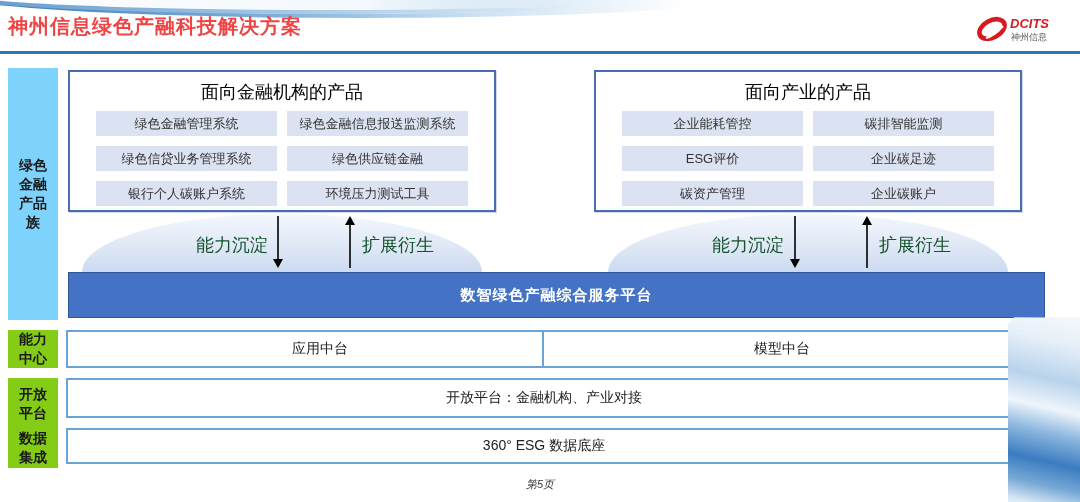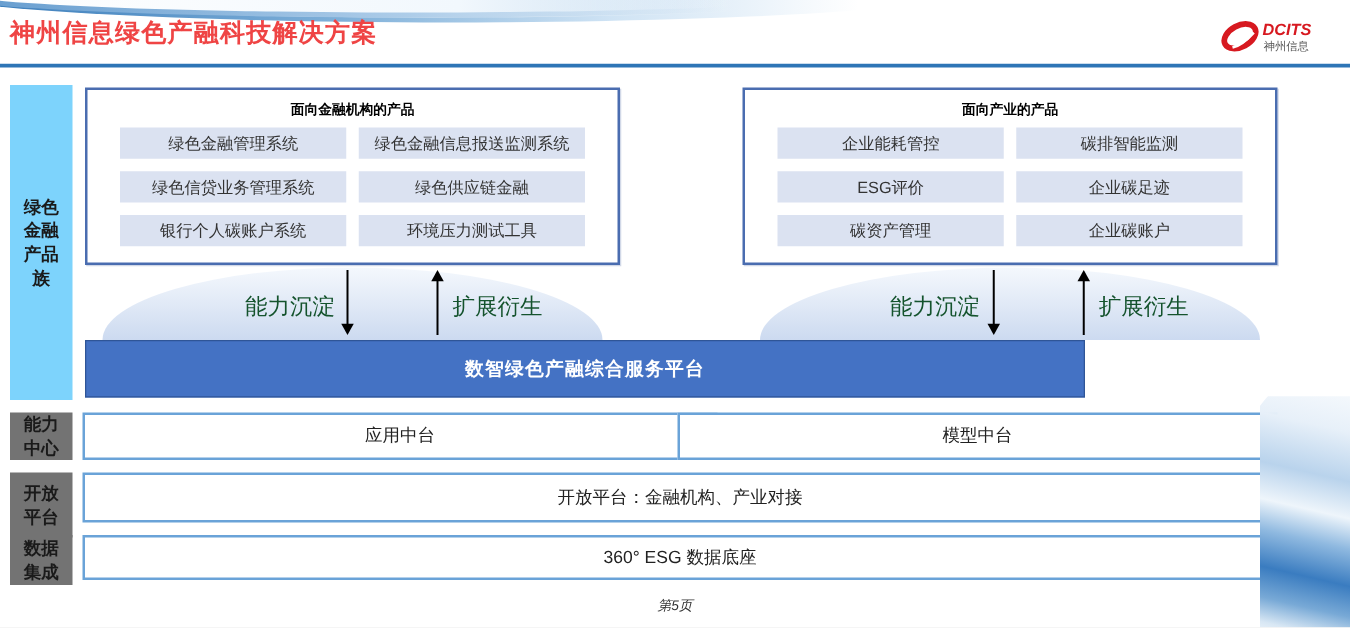--- a/index.html
+++ b/index.html
@@ -24,47 +24,47 @@
   .page-title { position:absolute; top:13px; left:8px; font-size:20px; font-weight:bold; color:#ef4444; letter-spacing:1px; }
   .header-rule { position:absolute; top:51px; left:0; width:1080px; height:3px; background:#2e75b6; }
 
   .logo { position:absolute; top:10px; right:8px; width:96px; height:38px; }
   .logo svg { display:block; }
 
   
   .side { position:absolute; left:8px; width:50px; display:flex; align-items:center; justify-content:center;
     text-align:center; font-weight:bold; font-size:14px; color:#1a1a1a; white-space:pre-line; line-height:1.35; }
   .side.blue  { background:#7dd3fc; top:68px;  height:252px; }
-  .side.peach { background:#737373; }
+  .side.peach { background:#84cc16; }
   .side.cap   { top:330px; height:38px; }
   .side.open  { top:378px; height:52px; }
   .side.data  { top:428px; height:40px; }
 
   
   .pbox { position:absolute; top:70px; width:428px; height:142px; background:#fff;
     border:2px solid #4a6db0; box-shadow:1px 1px 0 rgba(70,100,160,.25); }
   .pbox.left  { left:68px; }
   .pbox.right { left:594px; }
-  .pbox-title { text-align:center; font-size:11px; font-weight:bold; color:#000; margin:8px 0 7px; }
+  .pbox-title { text-align:center; font-size:18px; font-weight:normal; color:#000; margin:8px 0 7px; }
   .pgrid { display:grid; grid-template-columns:1fr 1fr; column-gap:14px; row-gap:9px; padding:0 26px;gap:10px; }
   .pitem { background:#dbe2f1; height:25px; display:flex; align-items:center; justify-content:center;
     font-size:13px; color:#333; white-space:nowrap; }
 
   
   .dome { position:absolute; top:214px; width:400px; height:58px;
     border-radius:50% 50% 0 0 / 100% 100% 0 0;
     background:linear-gradient(to bottom,#f4f8fd 0%,#e3ebf7 45%,#ccdaf0 100%); }
   .dome.left  { left:82px; }
   .dome.right { left:608px; }
 
   .flow-label { position:absolute; top:233px; font-size:18px; font-weight:normal; color:#14532d; }
   .flow-arrow { position:absolute; top:216px; width:12px; height:52px; }
 
   
-  .platform { position:absolute; left:68px; top:272px; width:800px; height:46px;
+  .platform { position:absolute; left:68px; top:272px; width:977px; height:46px;
     background:#4472c4; border:1px solid #2f5597; display:flex; align-items:center; justify-content:center;
     color:#fff; font-size:15px; font-weight:bold; letter-spacing:1px; }
 
   
   .rowbox { position:absolute; background:#fff; border:2px solid #6aa3d8; display:flex;
     align-items:center; justify-content:center; font-size:14px; color:#222; }
   .mid1 { left:66px;  top:330px; width:508px; height:38px; }
   .mid2 { left:542px; top:330px; width:480px; height:38px; }
   .openrow { left:66px; top:378px; width:956px; height:40px; }
   .datarow { left:66px; top:428px; width:956px; height:36px; }

